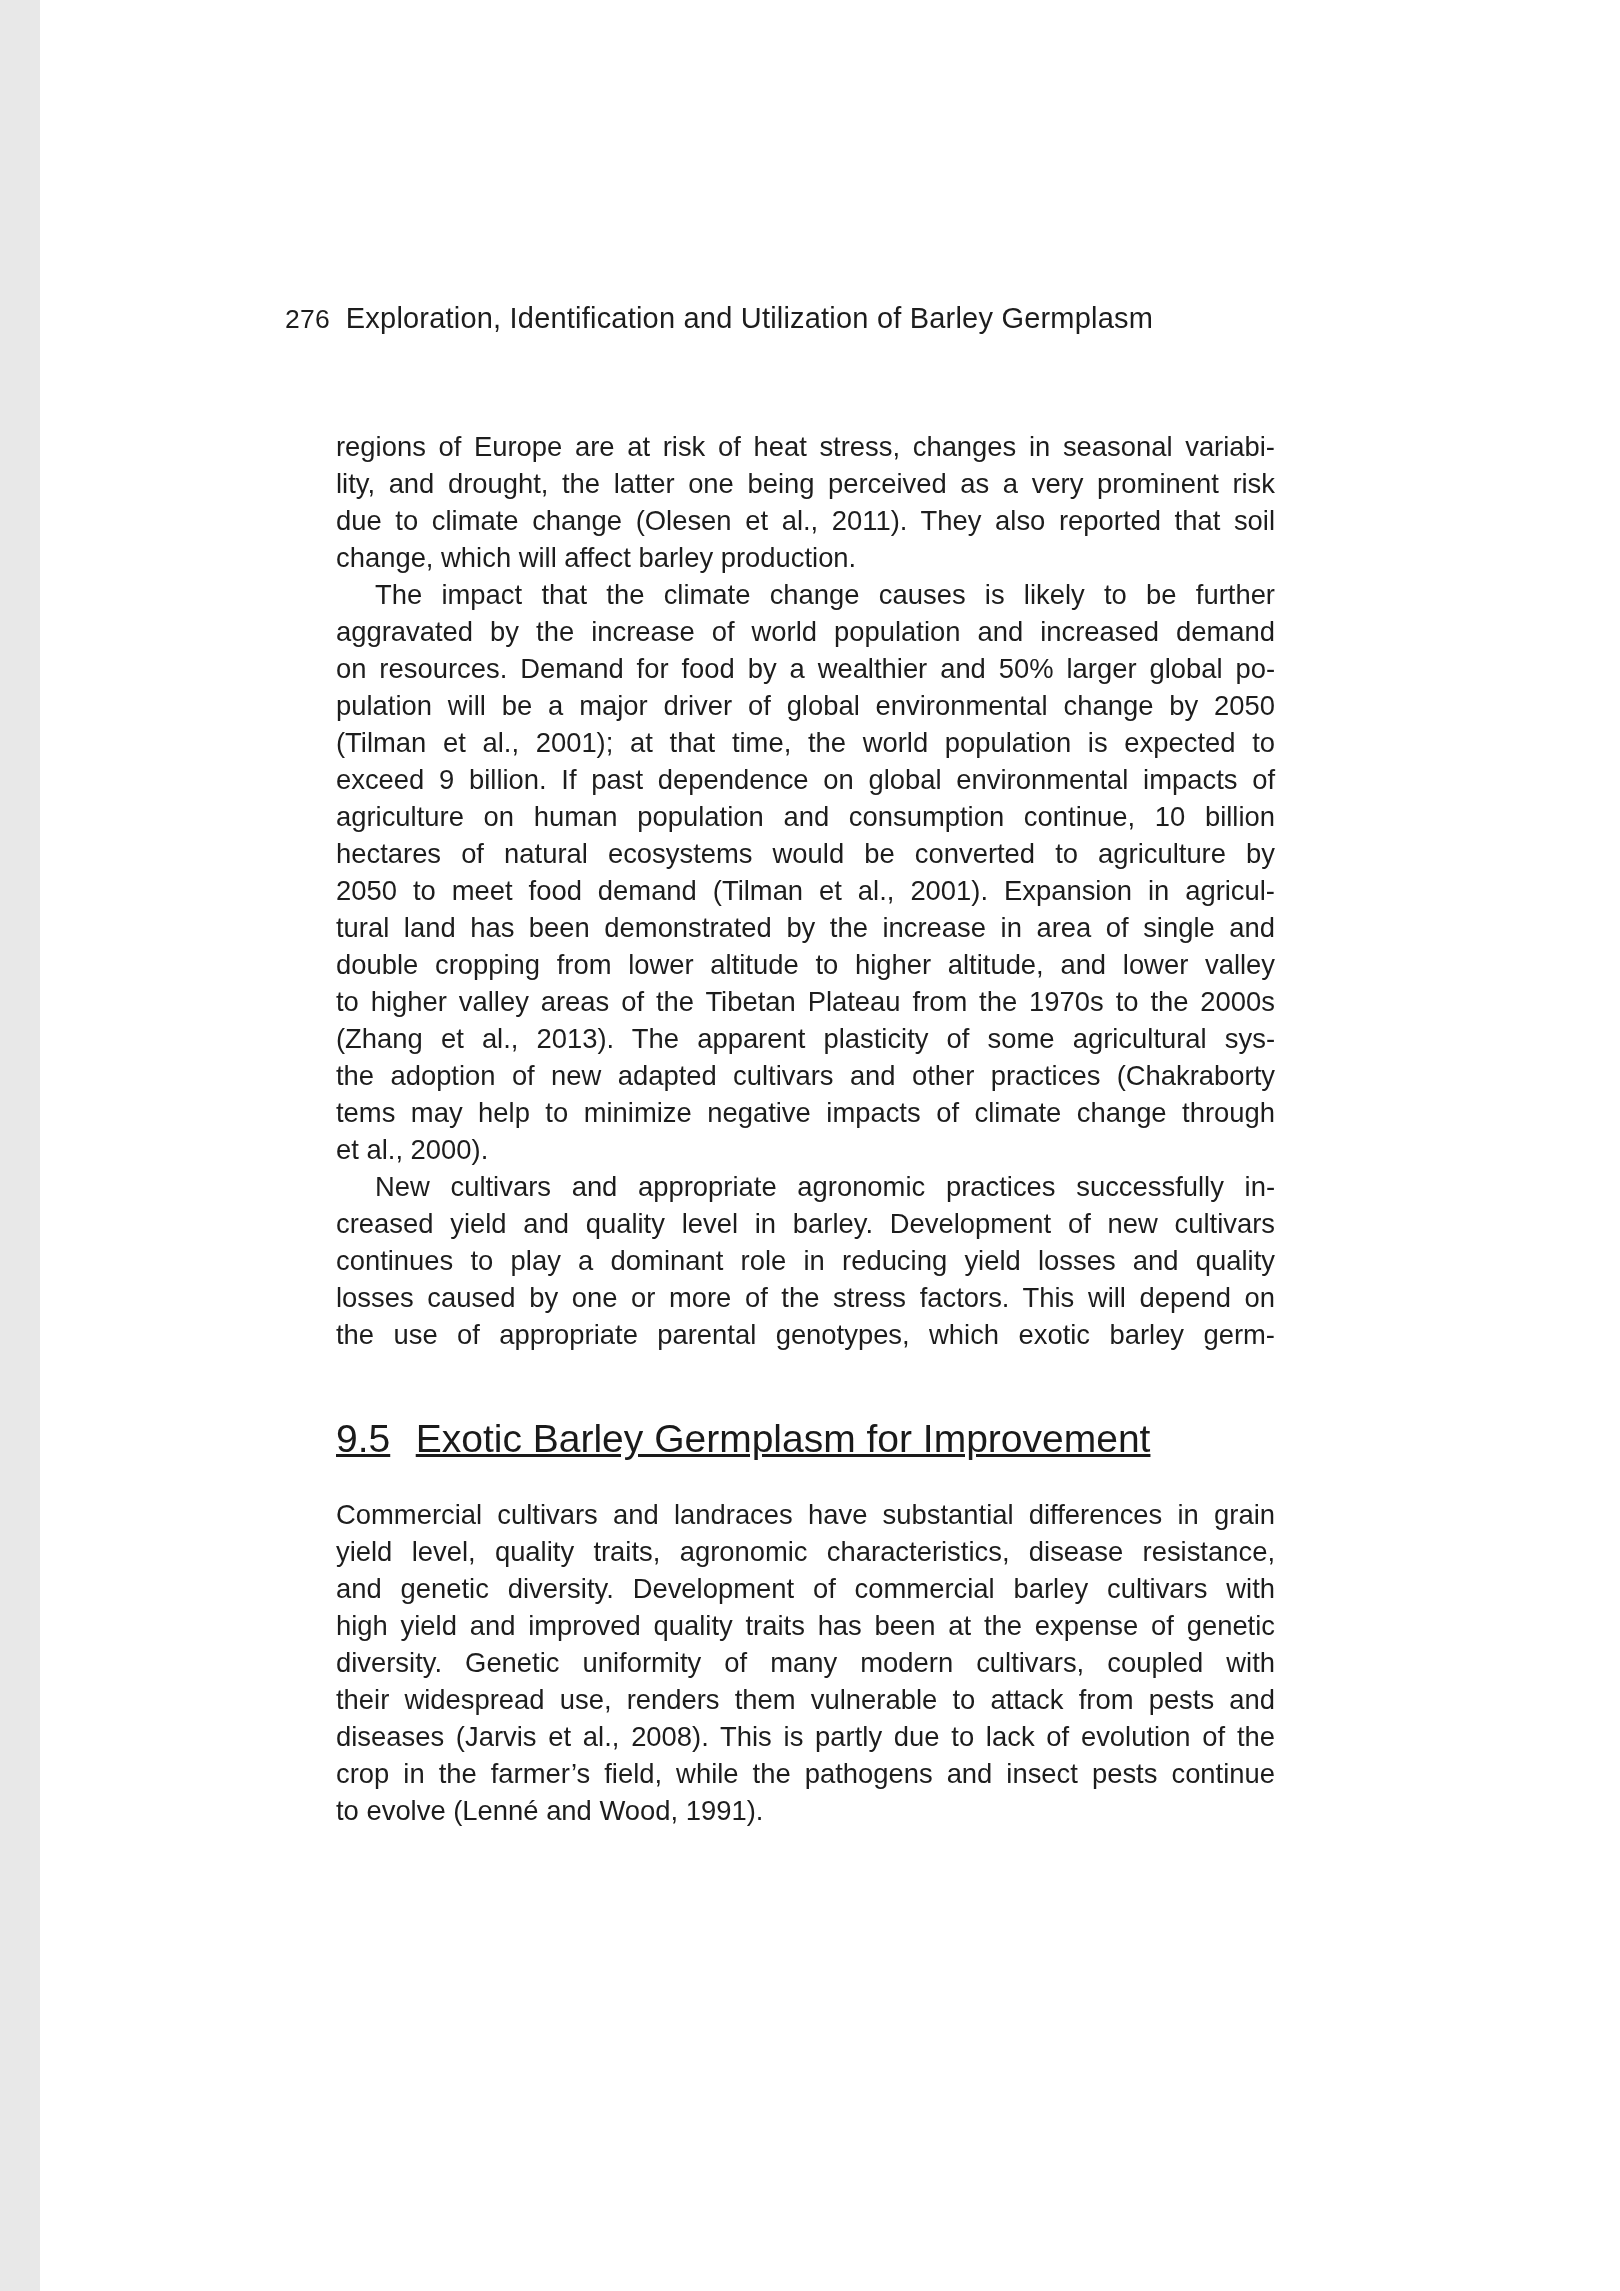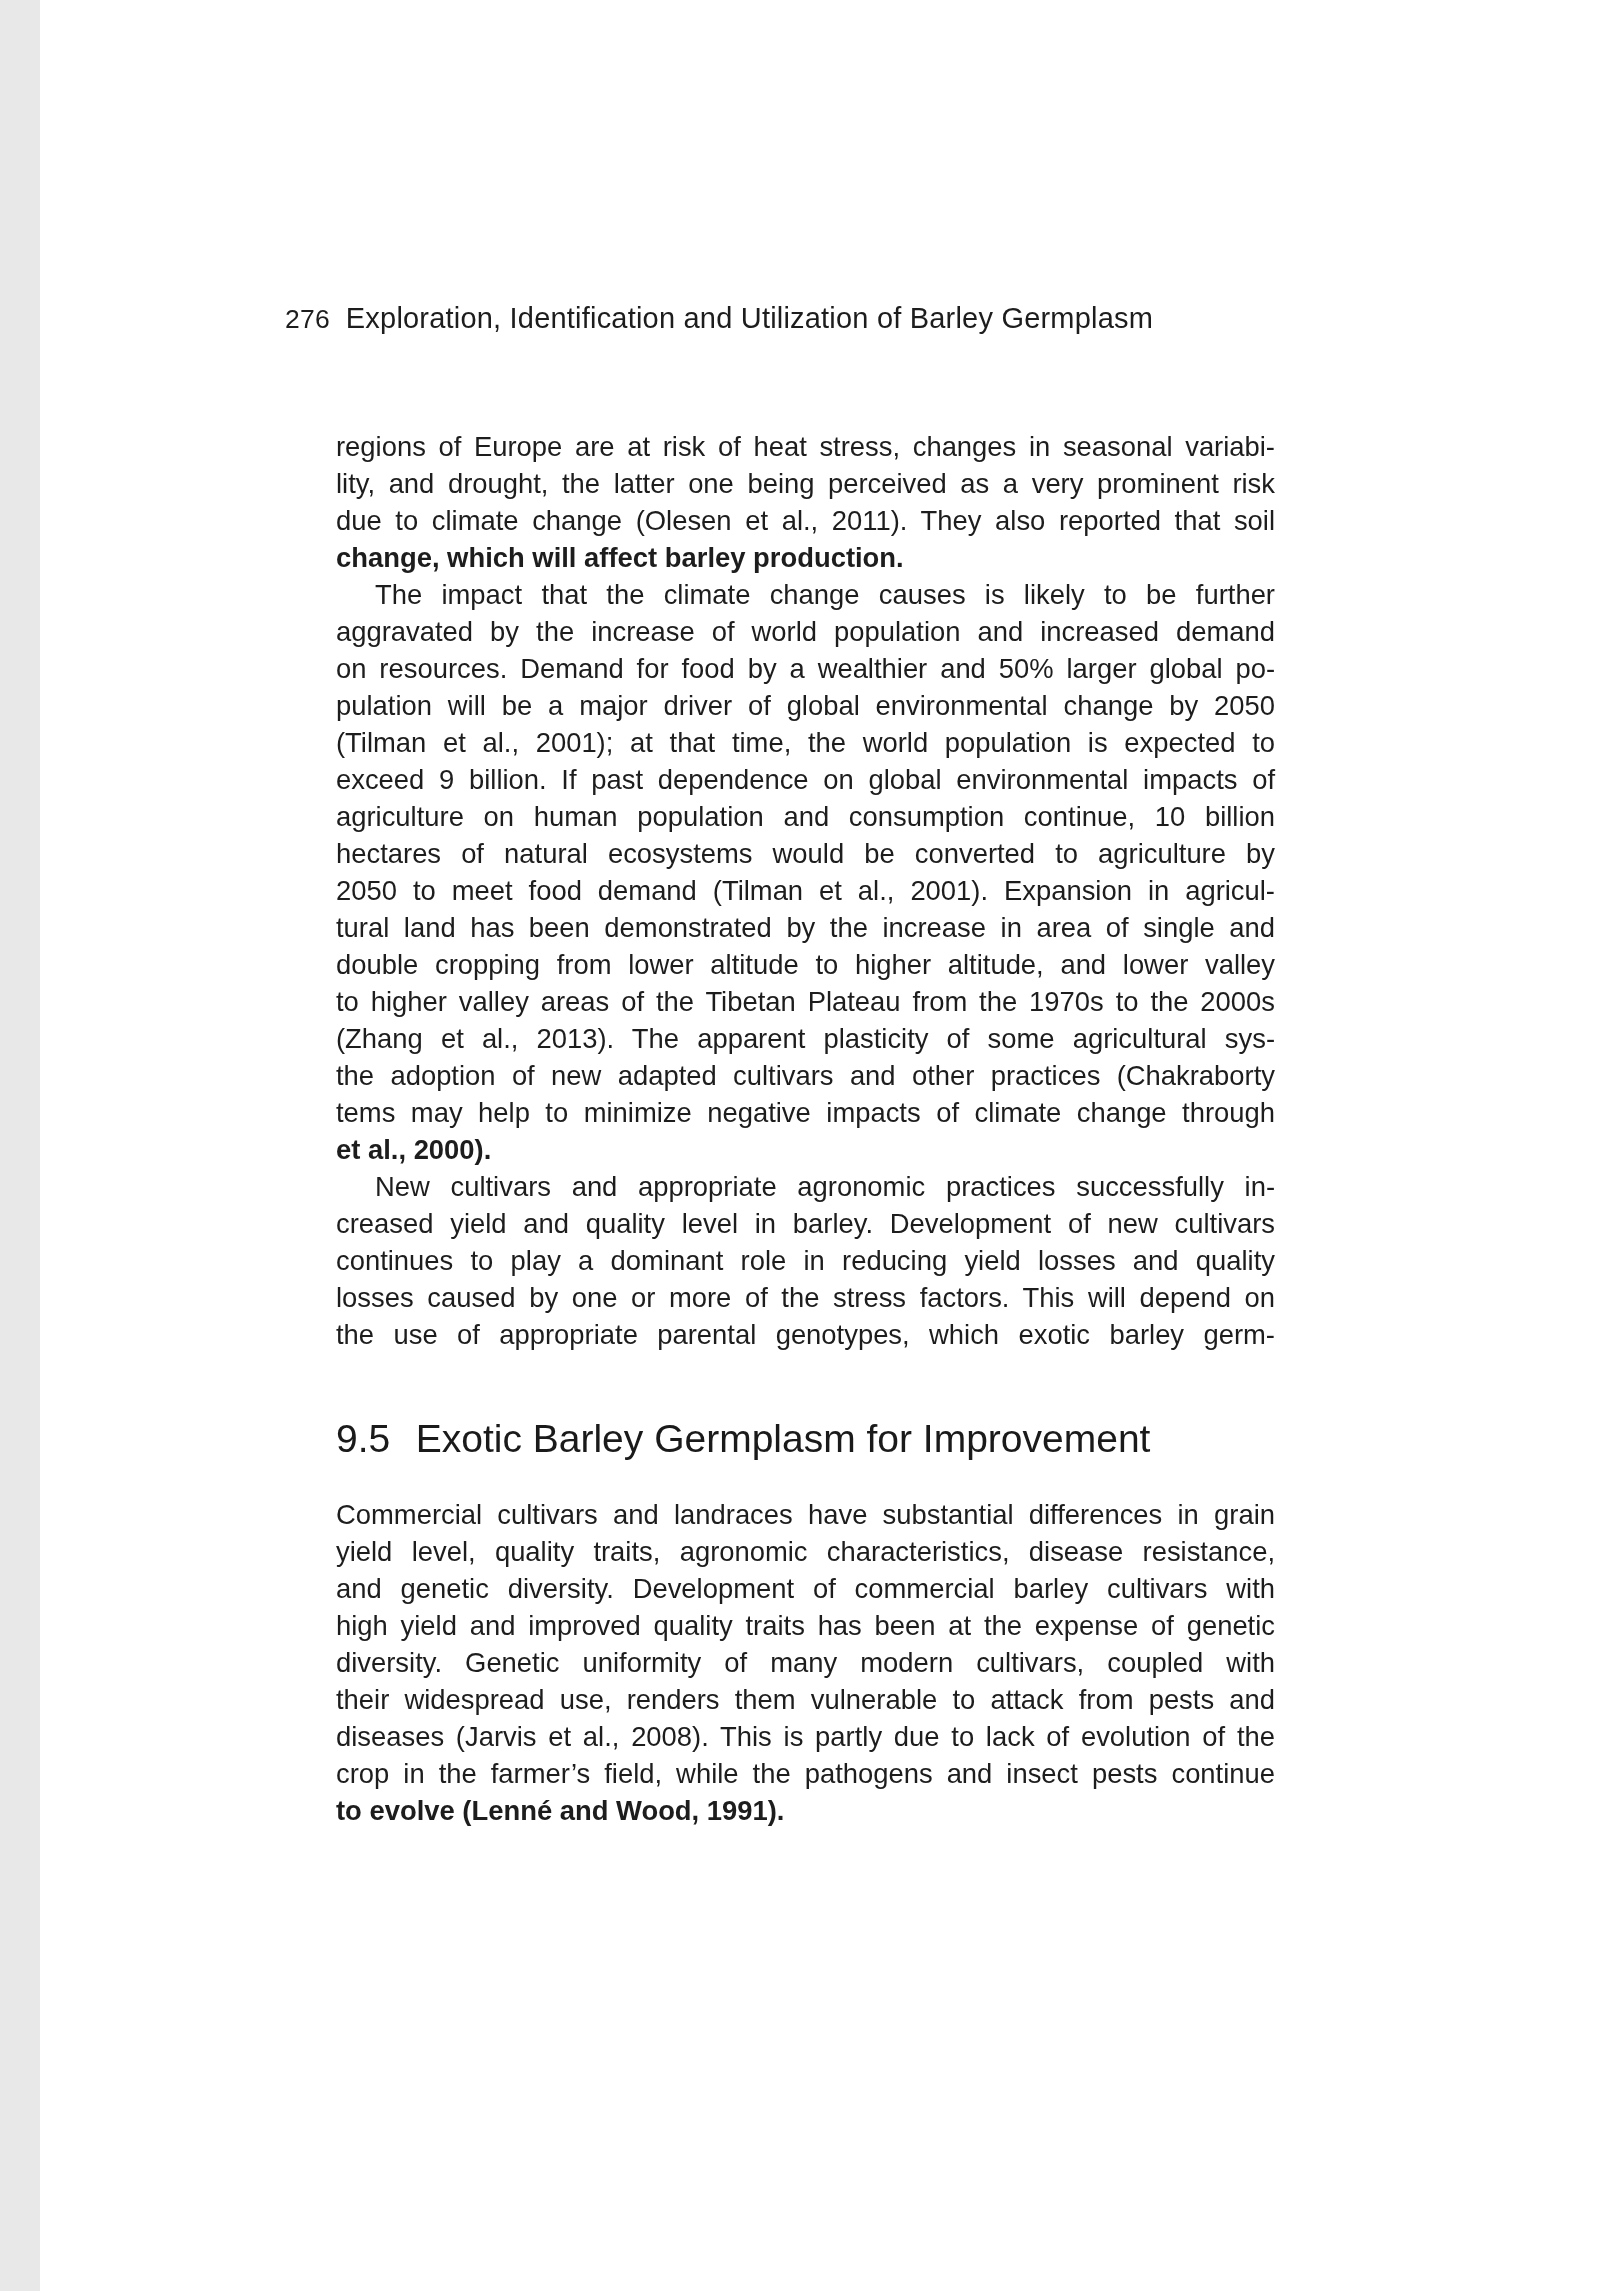--- a/index.html
+++ b/index.html
@@ -38,33 +38,33 @@
   .para{
     font-size:27.4px;
     line-height:37px;
   }
   .line{
     text-align:justify;
     text-align-last:justify;
   }
   .line.last{
     text-align-last:left;
-    font-weight:bold;
   }
   .line.first-indent{
     padding-left:39px;
     box-sizing:border-box;
   }
   .section-heading{
     margin-top:61px;
     margin-bottom:33px;
     font-size:39px;
     line-height:49px;
     white-space:nowrap;
     color:#1a1a1a;
+    text-decoration:underline;
   }
   .section-heading .sec-num{
     margin-right:25.5px;
   }
 </style>
 </head>
 <body>
 
 <div class="page">
 

